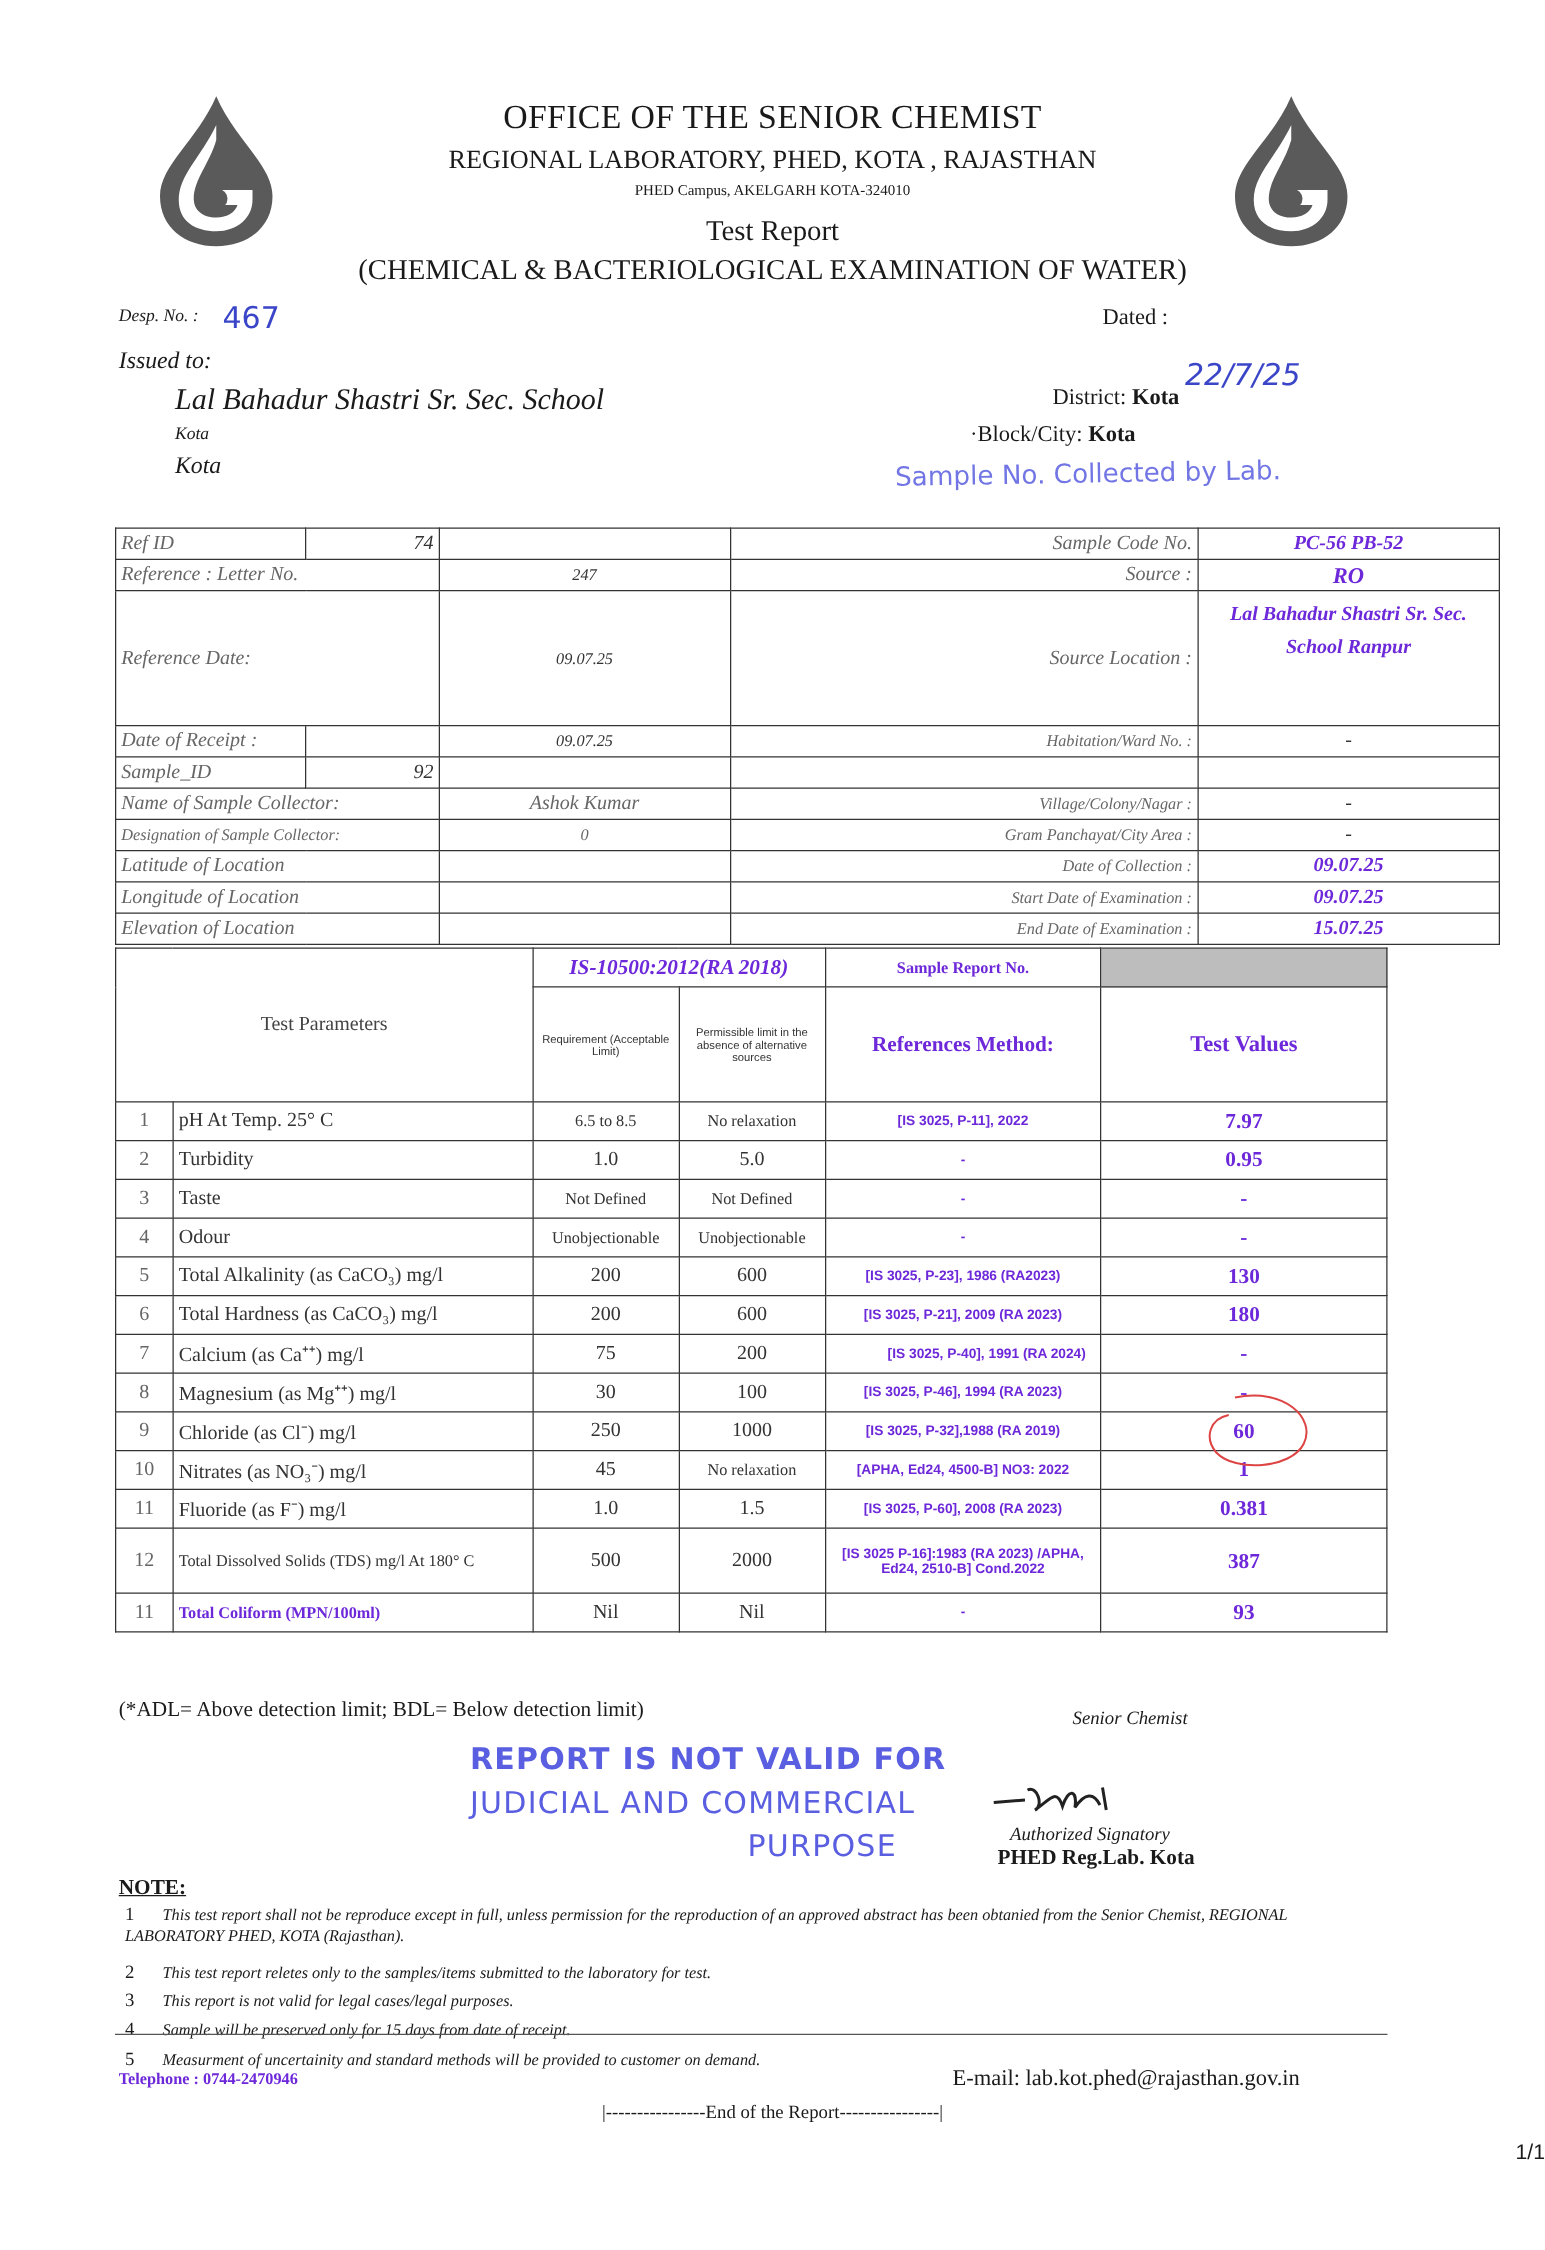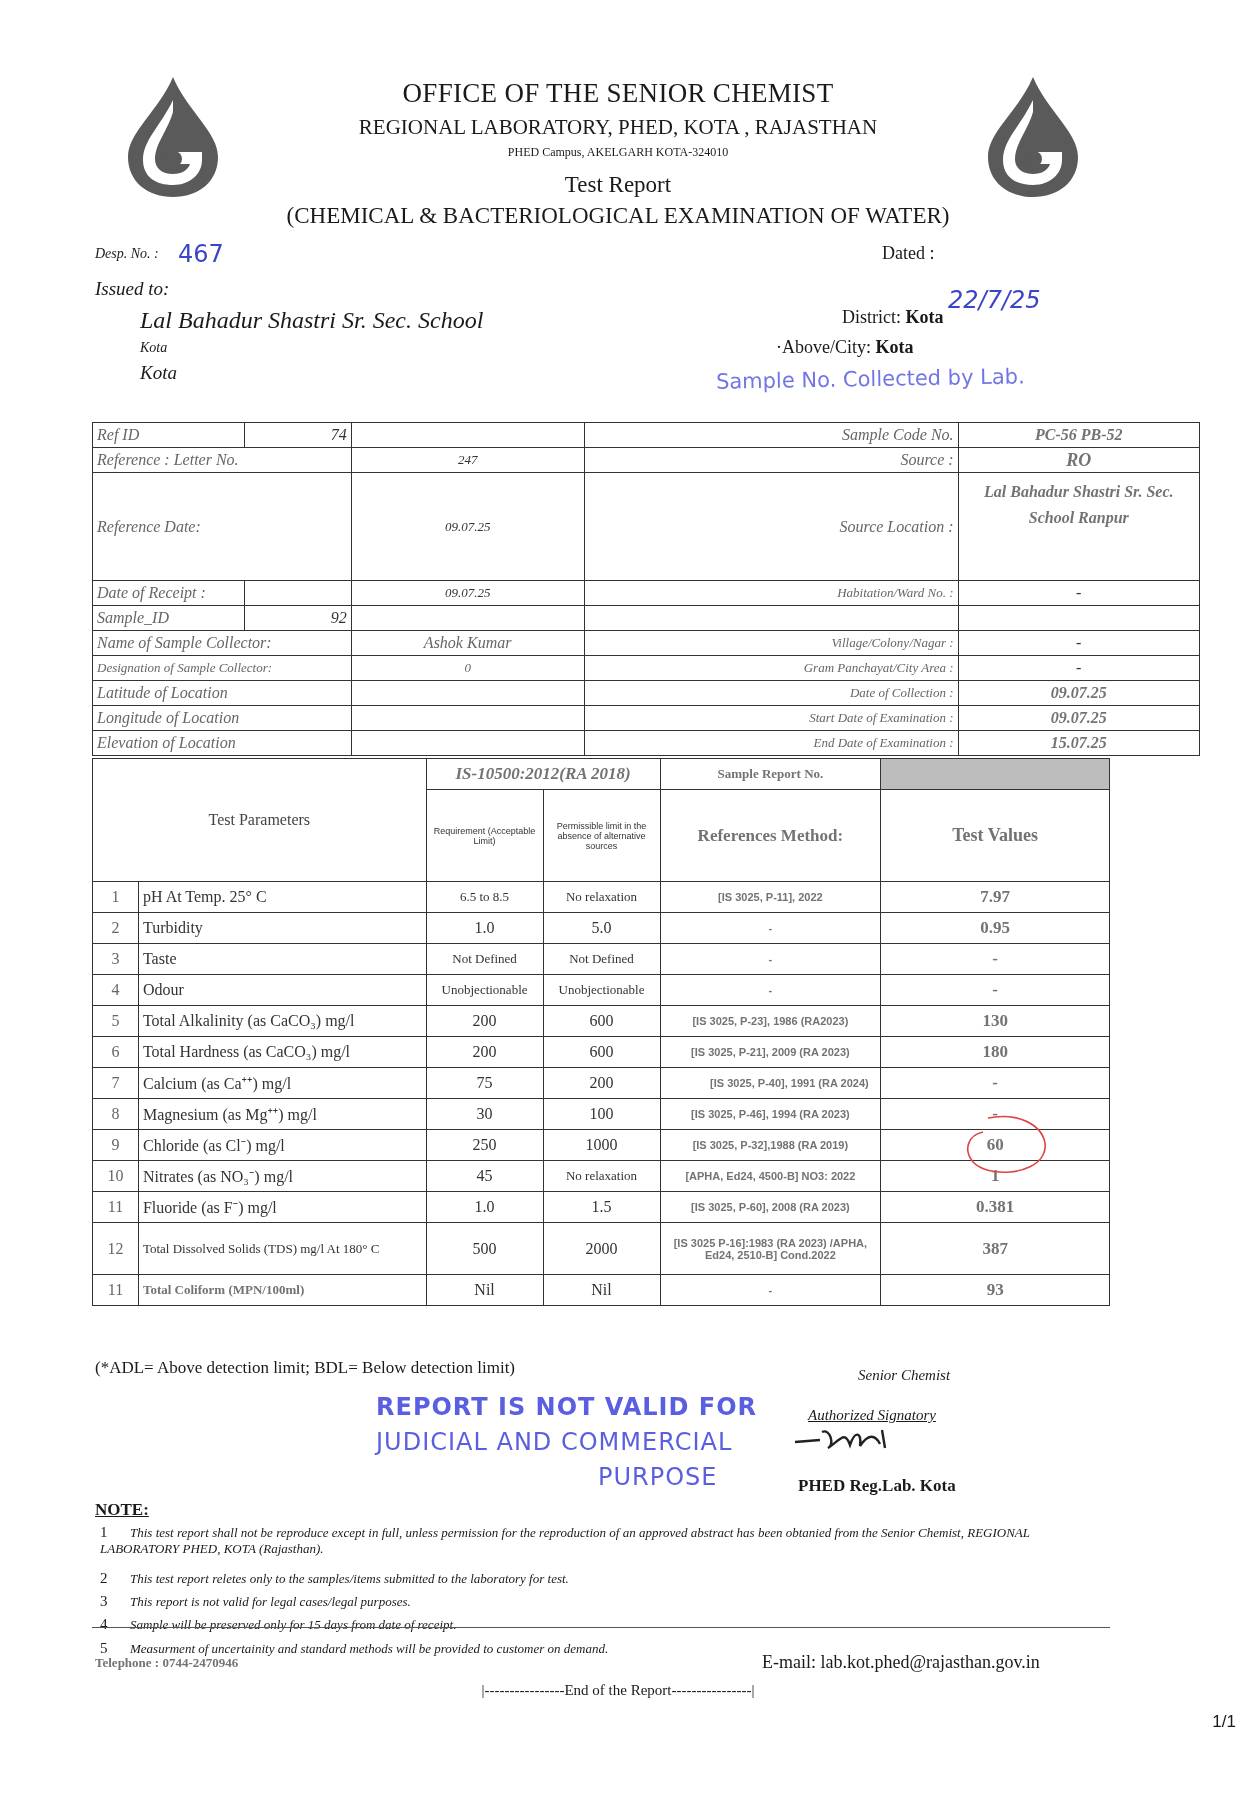--- a/index.html
+++ b/index.html
@@ -13,21 +13,21 @@
   .t3 { top:145px; font-size:12px; }
   .t4 { top:172px; font-size:23px; }
   .t5 { top:203px; font-size:23px; }
   .ital { font-style:italic; }
   .hand { font-family:"DejaVu Sans", sans-serif; color:#3a45c8; }
   .stamp { color:#5a5ee0; font-family:"DejaVu Sans", sans-serif; }
   table { border-collapse:collapse; position:absolute; }
   td { border:1.4px solid #333; padding:0 4px; font-size:16px; color:#333; }
   .info td { height:24px; }
   .gray { color:#666; }
-  .bold { font-weight:bold; color:#737373; }
+  .bold { font-weight:bold; color:#6d28d9; }
   .c { text-align:center; }
   .r { text-align:right; }
   .small { font-size:13px; }
   .sans { font-family:"Liberation Sans", sans-serif; }
   .tests td { height:30px; }
   .hdrshade { background:#bdbdbd; }
   .note { position:absolute; left:100px; font-size:13px; font-style:italic; }
   .note .num { display:inline-block; width:30px; font-style:normal; font-size:15px; }
 </style>
 </head>
@@ -52,21 +52,21 @@
 
 <div class="abs ital" style="left:95px;top:246px;font-size:14px;">Desp. No. :</div>
 <div class="abs hand" style="left:178px;top:240px;font-size:24px;">467</div>
 <div class="abs" style="left:882px;top:243px;font-size:18px;">Dated :</div>
 <div class="abs hand ital" style="left:948px;top:240px;font-size:24px;margin-top:46px;">22/7/25</div>
 <div class="abs ital" style="left:95px;top:278px;font-size:19px;">Issued to:</div>
 <div class="abs ital" style="left:140px;top:307px;font-size:24px;">Lal Bahadur Shastri Sr. Sec. School</div>
 <div class="abs ital" style="left:140px;top:340px;font-size:14px;">Kota</div>
 <div class="abs ital" style="left:140px;top:362px;font-size:19px;">Kota</div>
 <div class="abs" style="left:842px;top:307px;font-size:18px;"><span>District:</span> <b>Kota</b></div>
-<div class="abs" style="left:776px;top:337px;font-size:18px;"><span>·Above/City:</span> <b>Kota</b></div>
+<div class="abs" style="left:776px;top:337px;font-size:18px;"><span>·Block/City:</span> <b>Kota</b></div>
 <div class="abs stamp" style="left:716px;top:367px;font-size:21px;opacity:0.85;transform:rotate(-1deg);">Sample No. Collected by Lab.</div>
 
 <table class="info" style="left:92px;top:422px;width:1108px;font-style:italic;">
   <colgroup>
       <col style="width:140px">
       <col style="width:98px">
       <col style="width:214px">
       <col style="width:344px">
       <col style="width:222px">
     </colgroup>
@@ -269,21 +269,21 @@
 </table>
 
 <svg class="abs" style="left:958px;top:1110px;" width="100" height="70">
   <path d="M30 8 C70 0 95 25 85 45 C75 65 30 68 15 52 C5 40 10 25 25 22" fill="none" stroke="#d44" stroke-width="1.6"></path>
 </svg>
 
 <div class="abs" style="left:95px;top:1358px;font-size:17px;">(*ADL= Above detection limit; BDL= Below detection limit)</div>
 <div class="abs stamp" style="left:376px;top:1393px;font-size:24px;font-weight:bold;letter-spacing:1px;">REPORT IS NOT VALID FOR</div>
 <div class="abs stamp" style="left:376px;top:1428px;font-size:24px;letter-spacing:1px;">JUDICIAL AND COMMERCIAL</div>
 <div class="abs stamp" style="left:598px;top:1463px;font-size:24px;letter-spacing:1px;">PURPOSE</div>
-<div class="abs ital" style="left:808px;top:1407px;font-size:15px;text-decoration:underline;">Authorized Signatory</div>
+<div class="abs ital" style="left:808px;top:1460px;font-size:15px;">Authorized Signatory</div>
 <svg class="abs" style="left:790px;top:1420px;" width="120" height="40">
   <path d="M5 22 L30 20 M32 12 C40 8 45 25 38 28 C50 20 55 10 60 25 C65 10 72 12 70 26 C78 14 85 14 90 24 M92 10 L95 28" stroke="#222" stroke-width="2.4" fill="none"></path>
 </svg>
 <div class="abs ital" style="left:830px;top:1367px;font-size:15px;margin-left:28px;">Senior Chemist</div>
 <div class="abs" style="left:798px;top:1476px;font-size:17px;font-weight:bold;">PHED Reg.Lab. Kota</div>
 
 <div class="abs" style="left:95px;top:1500px;font-size:17px;font-weight:bold;text-decoration:underline;">NOTE:</div>
 <div id="notes">
     <div class="note" style="top: 1524px; width: 990px;"><span class="num">1</span><span>This test report shall not be reproduce except in full, unless permission for the reproduction of an approved abstract has been obtanied from the Senior Chemist, REGIONAL LABORATORY PHED, KOTA (Rajasthan).</span></div>
     <div class="note" style="top: 1570px; width: 990px;"><span class="num">2</span><span>This test report reletes only to the samples/items submitted to the laboratory for test.</span></div>

